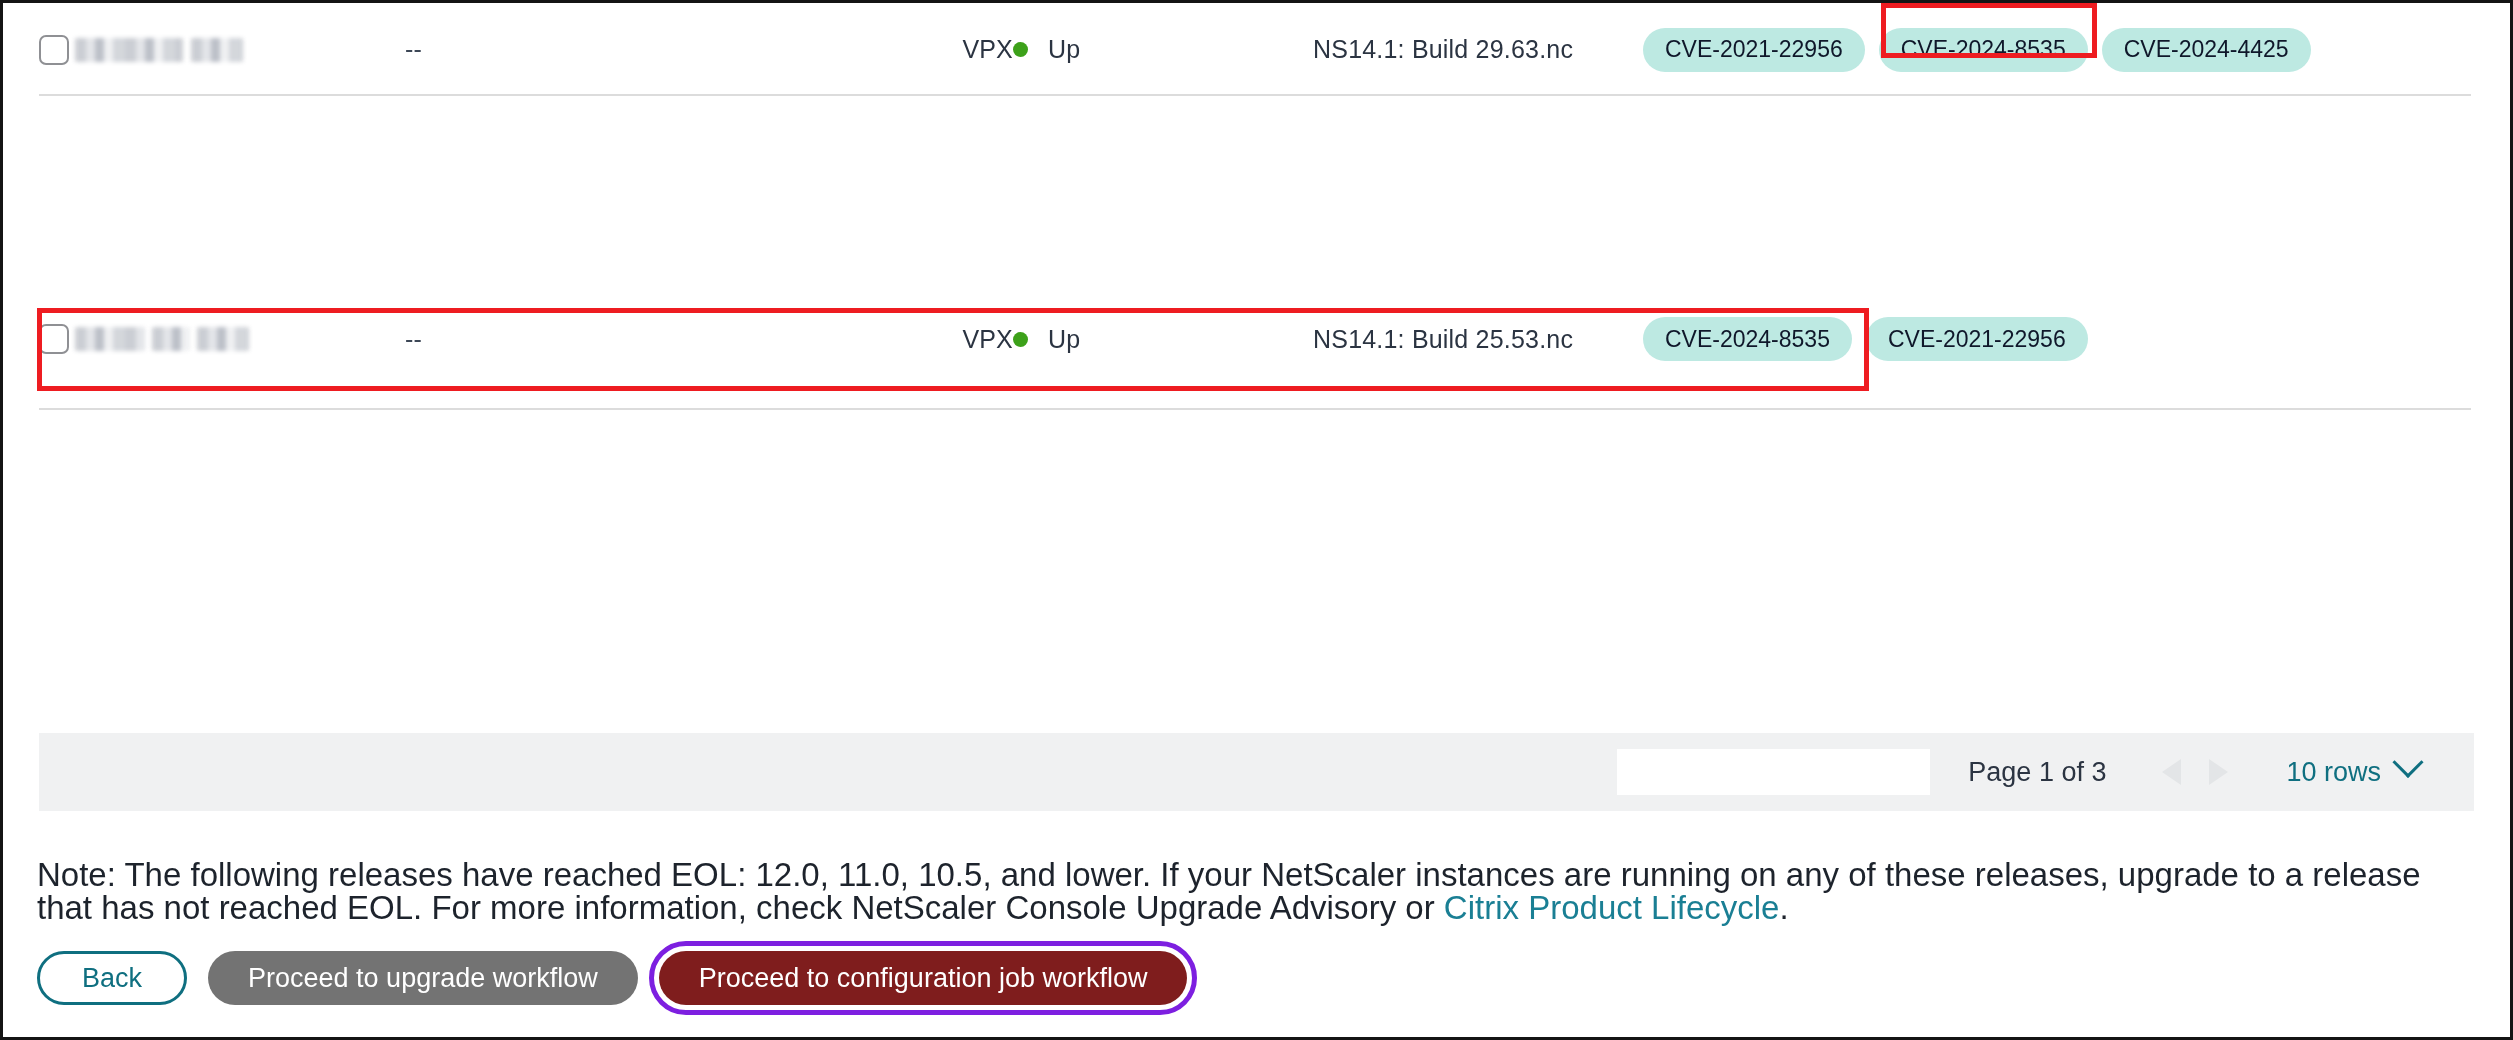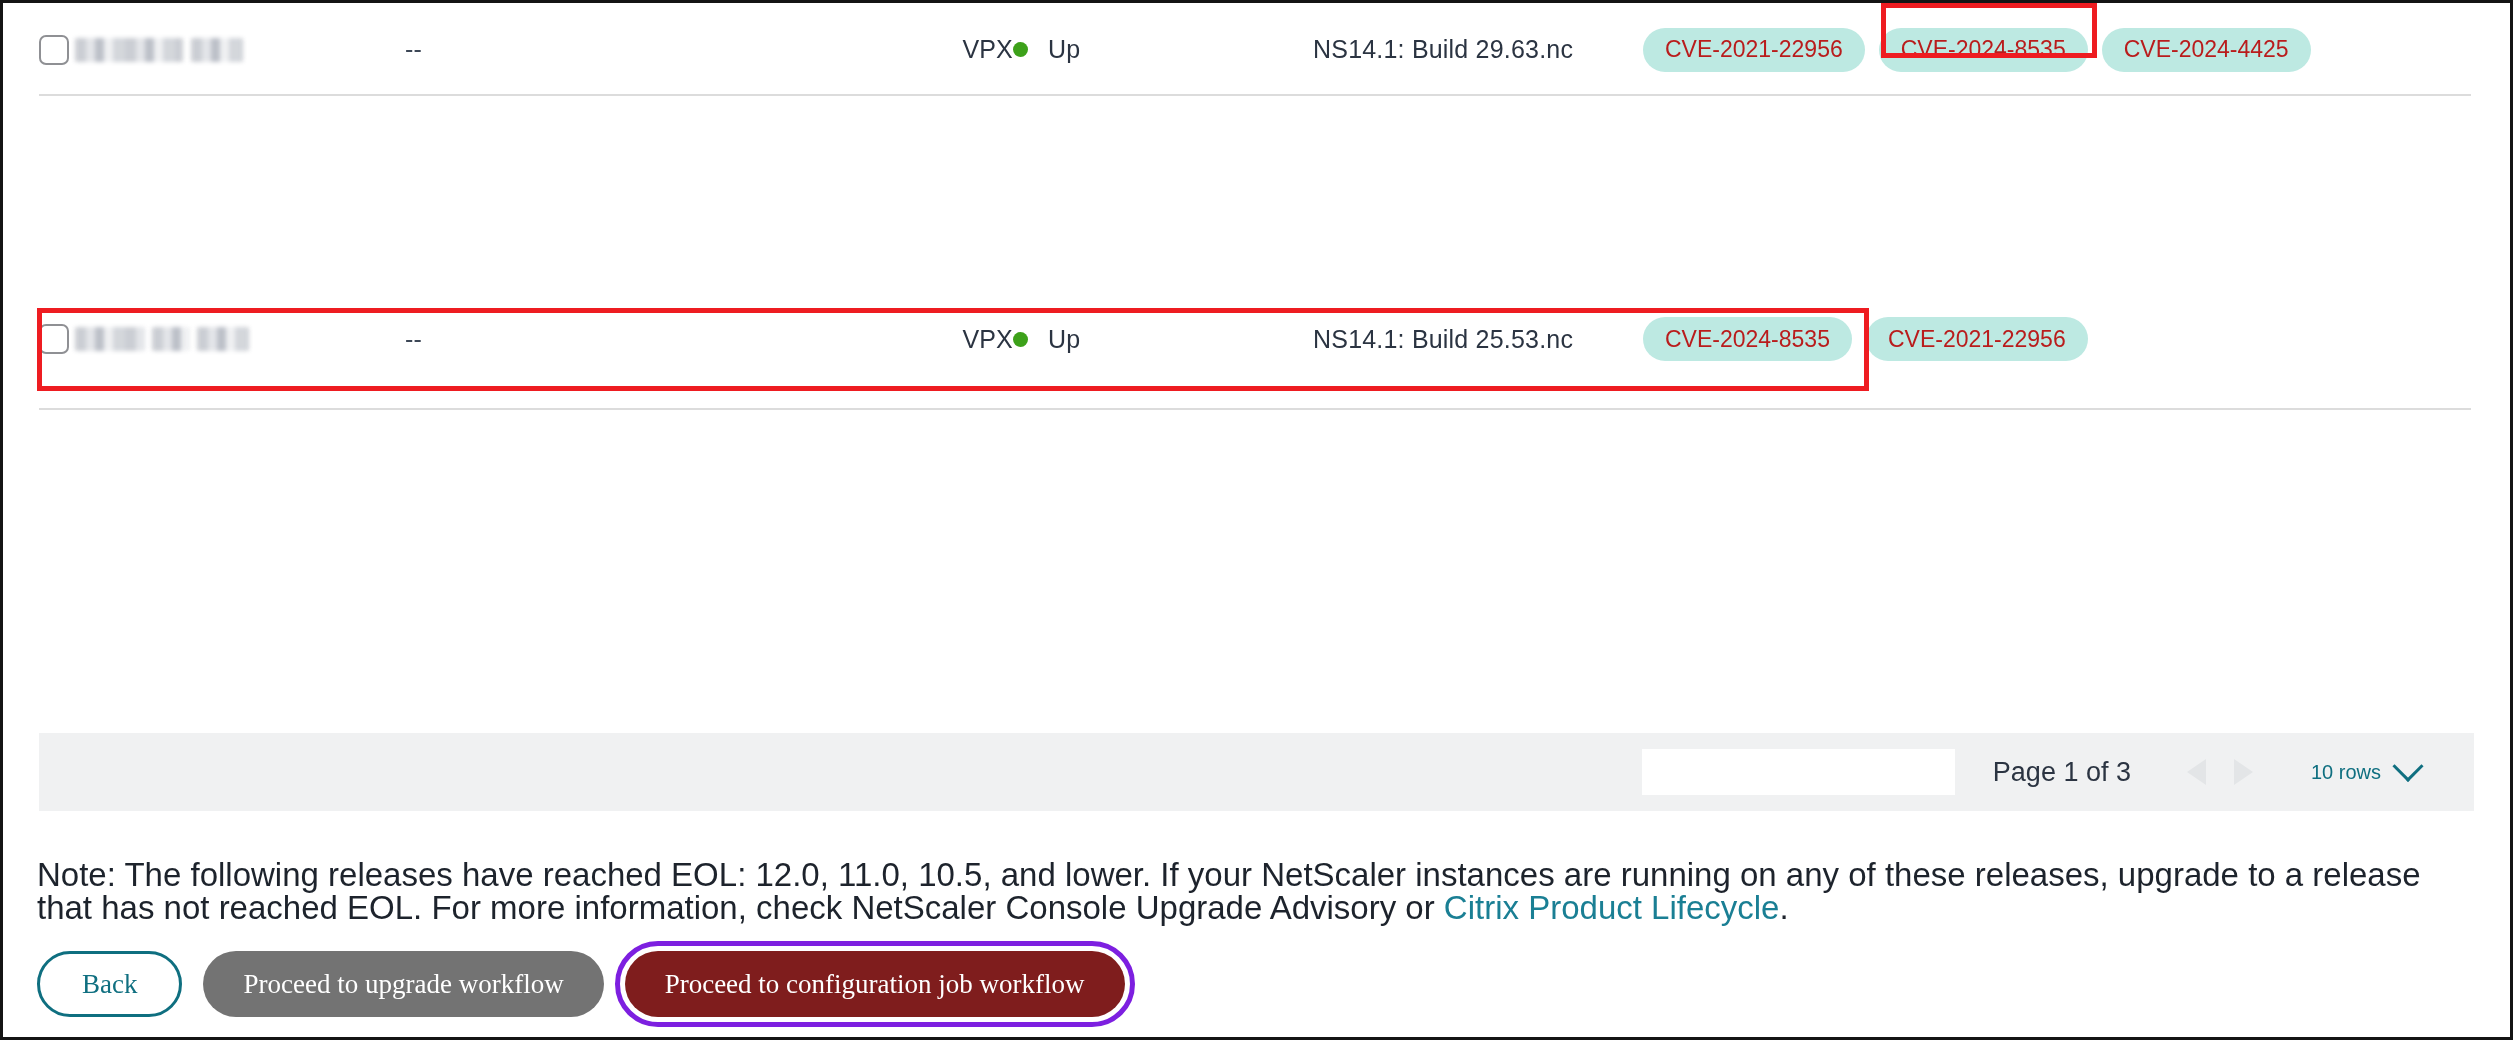--- a/index.html
+++ b/index.html
@@ -96,21 +96,21 @@
   }
 
   .cve {
     display: inline-flex;
     align-items: center;
     justify-content: center;
     height: 44px;
     padding: 0 22px;
     border-radius: 22px;
     background: #bde9e2;
-    color: #b91c1c;
+    color: #0f172a;
     font-size: 23px;
     white-space: nowrap;
   }
 
   
   .annot {
     position: absolute;
     border: 5px solid #ee1c21;
     pointer-events: none;
   }
@@ -150,21 +150,21 @@
     border-top: 13px solid transparent;
     border-bottom: 13px solid transparent;
   }
   .arrow-l { border-right: 19px solid #e3e5e7; }
   .arrow-r { border-left: 19px solid #e3e5e7; }
 
   .rows-sel {
     display: flex; align-items: flex-start; gap: 16px;
     margin-left: 58px; margin-right: 55px;
     color: #0f6f80;
-    font-size: 20px;
+    font-size: 27px;
     white-space: nowrap;
   }
   .chev {
     width: 22px; height: 22px;
     border-right: 3.5px solid #0f6f80;
     border-bottom: 3.5px solid #0f6f80;
     transform: rotate(45deg) translate(-4px,-4px);
   }
 
   
@@ -182,24 +182,24 @@
   
   .btnbar {
     position: absolute;
     left: 34px;
     top: 948px;
     display: flex;
     align-items: center;
     gap: 21px;
   }
   .btn {
-    height: 66px;
+    height: 54px;
     border-radius: 34px;
     font-size: 27px;
-    font-family: Liberation Serif, serif;
+    font-family: Liberation Sans, sans-serif;
     display: inline-flex;
     align-items: center;
     justify-content: center;
     cursor: pointer;
     white-space: nowrap;
   }
   .btn-ghost {
     background: #ffffff;
     color: #0f6f80;
     border: 3px solid #0f6f80;

